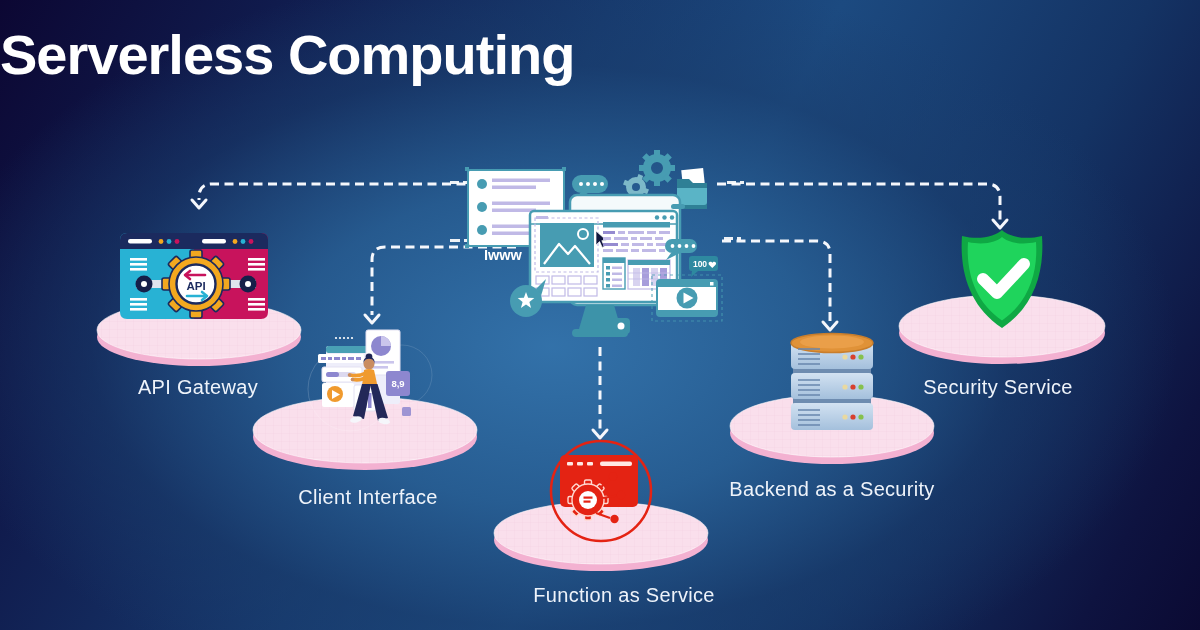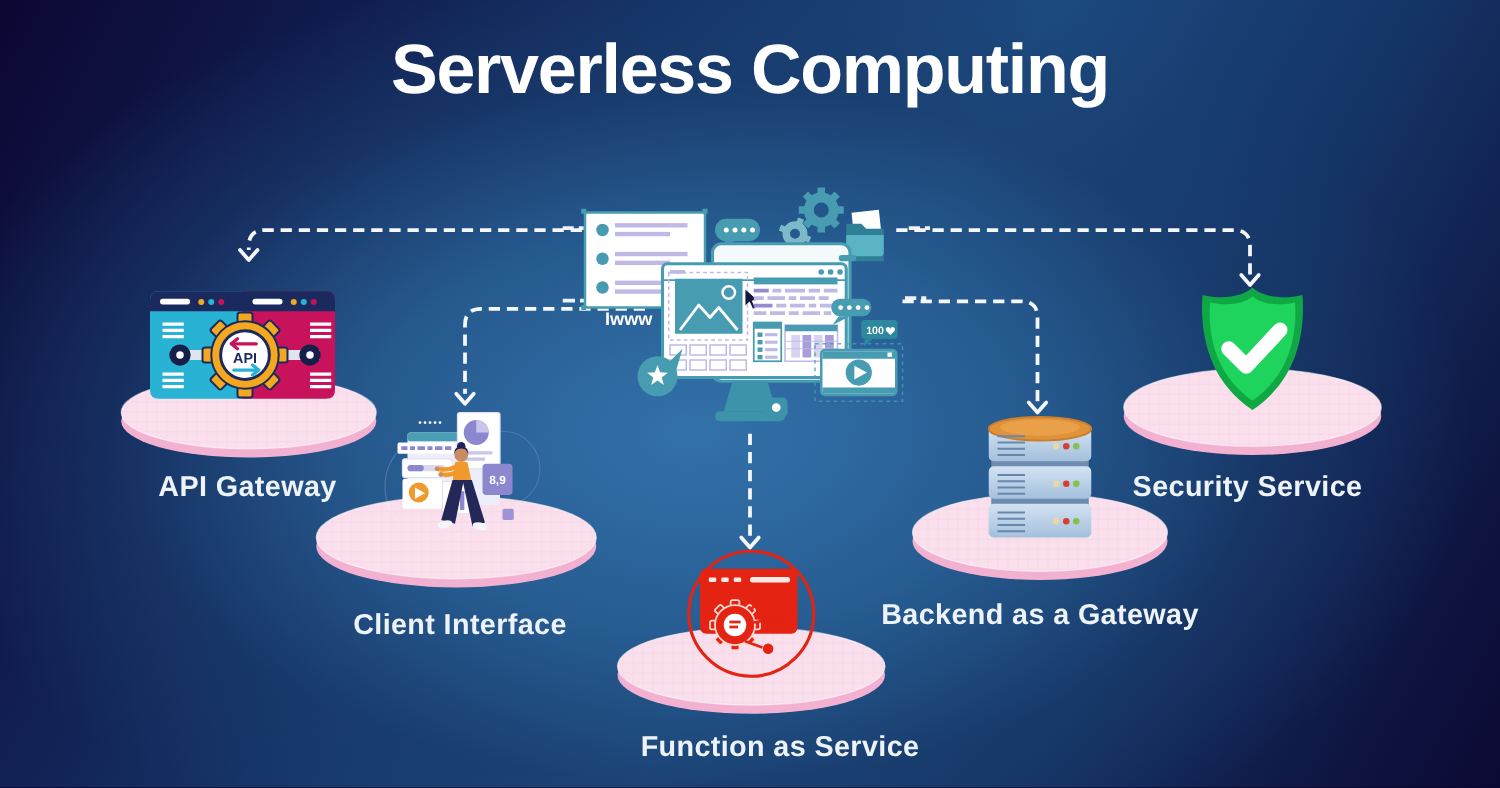--- a/index.html
+++ b/index.html
@@ -7,27 +7,27 @@
     position:relative;width:1200px;height:630px;overflow:hidden;
     font-family:"Liberation Sans",sans-serif;
     background:
       radial-gradient(ellipse 62% 72% at 46% 55%,
         rgba(52,116,172,0.95) 0%, rgba(41,97,150,0.85) 35%,
         rgba(26,62,110,0.55) 62%, rgba(16,30,70,0) 84%),
       linear-gradient(118deg,#0c0733 0%,#101b4d 18%,#173a6e 40%,
         #1c4a80 55%,#143364 75%,#0e1340 92%,#0b0a33 100%);
   }
   .title{
-    position:absolute;left:0;top:22px;width:1200px;text-align:center;
+    position:absolute;left:0;top:22px;width:1200px;text-align:left;
     color:#ffffff;font-size:56px;font-weight:800;letter-spacing:-1px;margin:0;
   }
   .abs{position:absolute;}
   .node-label{
     position:absolute;transform:translateX(-50%);white-space:nowrap;
-    color:#eef3fa;font-size:23px;font-weight:700;letter-spacing:.3px;
+    color:#eef3fa;font-size:20px;font-weight:400;letter-spacing:.3px;
   }
   svg text{font-family:"Liberation Sans",sans-serif;}
 </style>
 </head>
 <body>
 
 <div class="stage">
 
   <h1 class="title">Serverless Computing</h1>
 
@@ -506,16 +506,16 @@
 
   <svg class="abs" style="left:952px;top:224px" width="100" height="110" viewBox="0 0 100 110">
     <path d="M50,6 C56,12 72,16.5 90,12 C92.5,47 83,82 50,104 C17,82 7.5,47 10,12 C28,16.5 44,12 50,6 Z" fill="#0fa844"></path>
     <path d="M50,13 C55,18 68,21.5 84,18 C86,47 78,77 50,96.5 C22,77 14,47 16,18 C32,21.5 45,18 50,13 Z" fill="#1fd45c"></path>
     <path d="M31,55 L45,69 L72,40" fill="none" stroke="#fff" stroke-width="12" stroke-linecap="round" stroke-linejoin="round"></path>
   </svg>
 
   <div class="node-label" style="left:198px;top:376px">API Gateway</div>
   <div class="node-label" style="left:368px;top:486px">Client Interface</div>
   <div class="node-label" style="left:624px;top:584px">Function as Service</div>
-  <div class="node-label" style="left:832px;top:478px">Backend as a Gateway</div>
+  <div class="node-label" style="left:832px;top:478px">Backend as a Security</div>
   <div class="node-label" style="left:998px;top:376px">Security Service</div>
 
 </div>
 
 </body></html>

